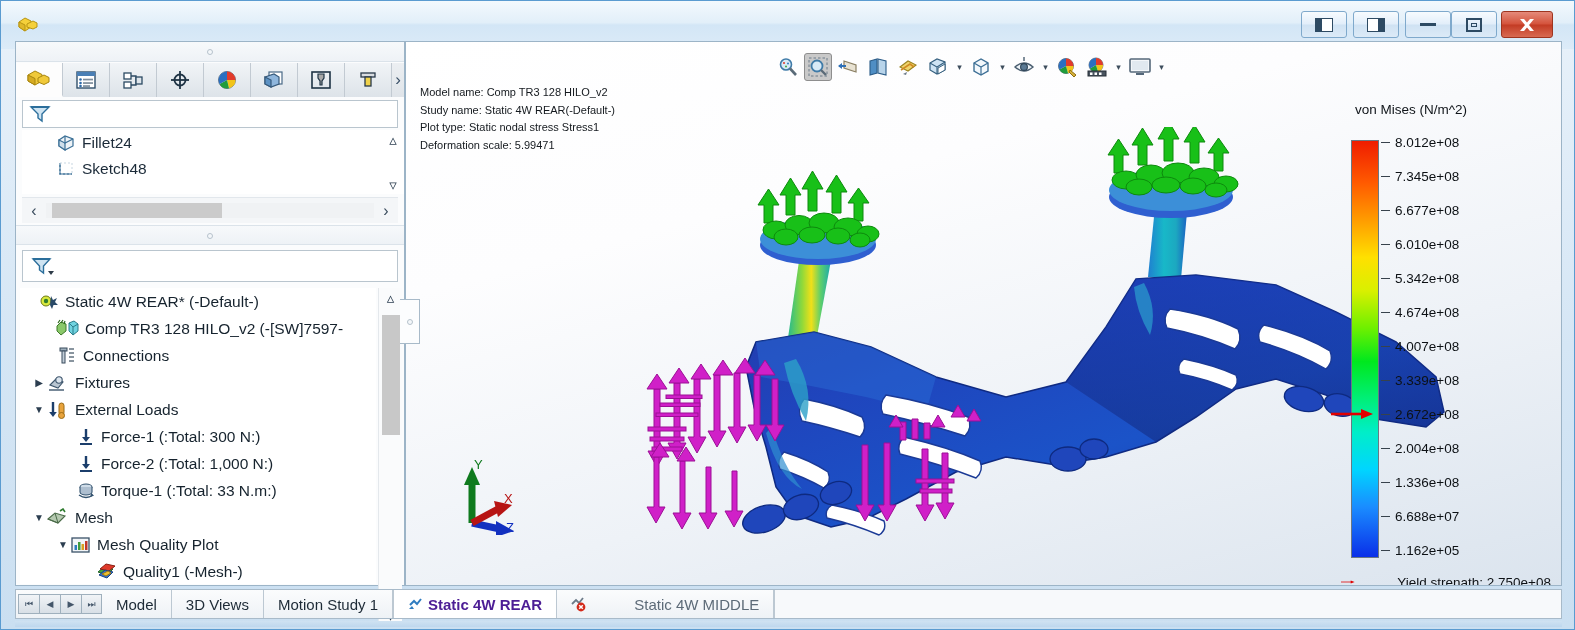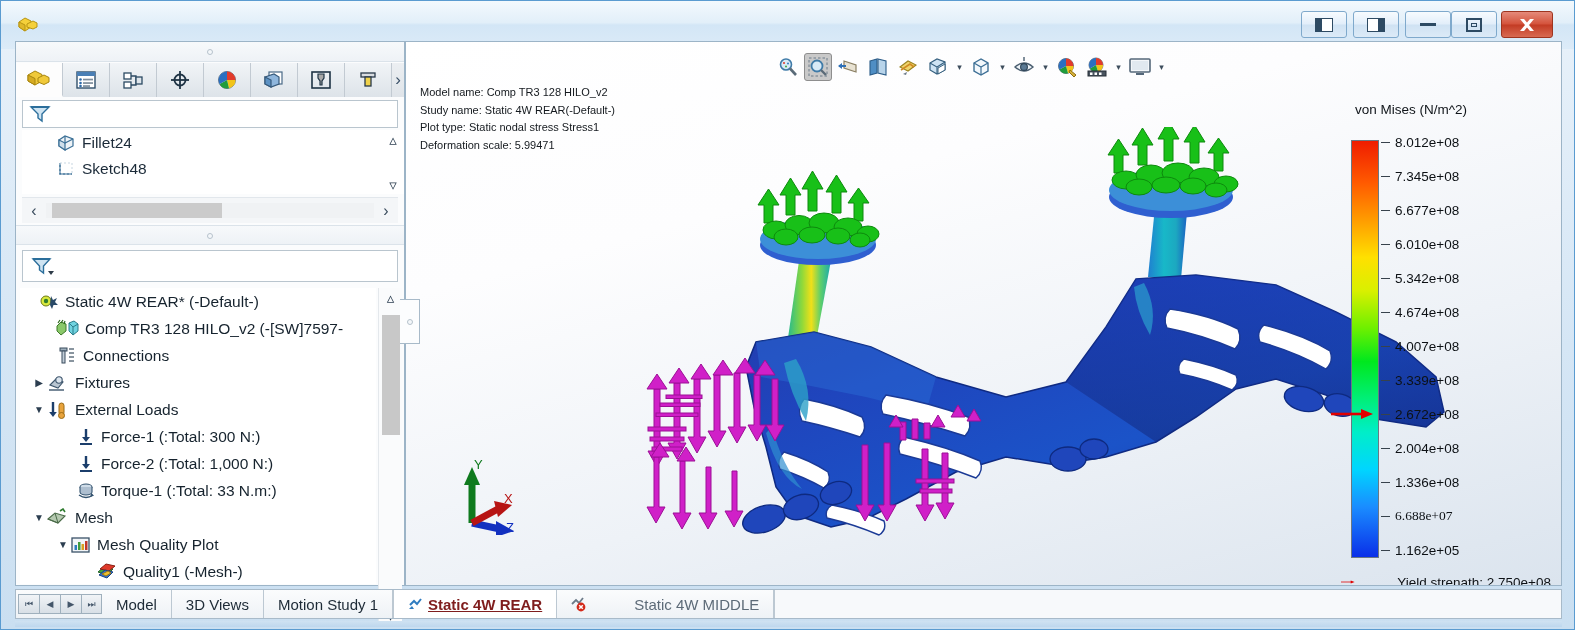--- a/index.html
+++ b/index.html
@@ -278,23 +278,22 @@
     font-size:9px; color:#44566a;
   }
   .nav-btn:last-child { border-right:1px solid #9fb0bd; }
   .doc-tab {
     display:flex; align-items:center; gap:5px;
     padding:0 14px; font-size:15px; color:#1d2a36;
     border-right:1px solid #bcc8d2;
     white-space:nowrap;
   }
   .doc-tab.active {
-    background:#ffffff; font-weight:bold; color:#7f1d1d;
+    background:#ffffff; font-weight:bold; color:#4c1d95;
     border-left:1px solid #bcc8d2;
-    text-decoration:underline;
   }
   .doc-tab.greyed { color:#5d6b78;gap:48px; }
   #tab-filler { flex:1; border-left:1px solid #bcc8d2; background:#f7f9fb; }
 
   #status-strip {
     position:absolute; left:14px; top:620px; width:1547px; height:6px;
     background:linear-gradient(to bottom,#cfe2f2,#bed7ee);
   }
 </style>
 </head>
@@ -904,21 +903,21 @@
       <div class="legend-val" style="top:244px;">4.007e+08</div>
       <div class="legend-tick" style="top:278px;"></div>
       <div class="legend-val" style="top:278px;">3.339e+08</div>
       <div class="legend-tick" style="top:312px;"></div>
       <div class="legend-val" style="top:312px;">2.672e+08</div>
       <div class="legend-tick" style="top:346px;"></div>
       <div class="legend-val" style="top:346px;">2.004e+08</div>
       <div class="legend-tick" style="top:380px;"></div>
       <div class="legend-val" style="top:380px;">1.336e+08</div>
       <div class="legend-tick" style="top:414px;"></div>
-      <div class="legend-val" style="top:414px;font-family:Liberation Serif, serif;">6.688e+07</div>
+      <div class="legend-val" style="top:414px;">6.688e+07</div>
       <div class="legend-tick" style="top:448px;"></div>
       <div class="legend-val" style="top:448px;">1.162e+05</div>
 
       <svg id="yield-arrow" style="top:306px;" viewBox="0 0 44 12">
         <line x1="0" y1="6" x2="32" y2="6" stroke="#e00000" stroke-width="2.6"></line>
         <path d="M30 1 L42 6 L30 11 Z" fill="#e00000"></path>
       </svg>
 
       <div id="yield-row">
         <svg width="44" height="12" viewBox="0 0 44 12">

